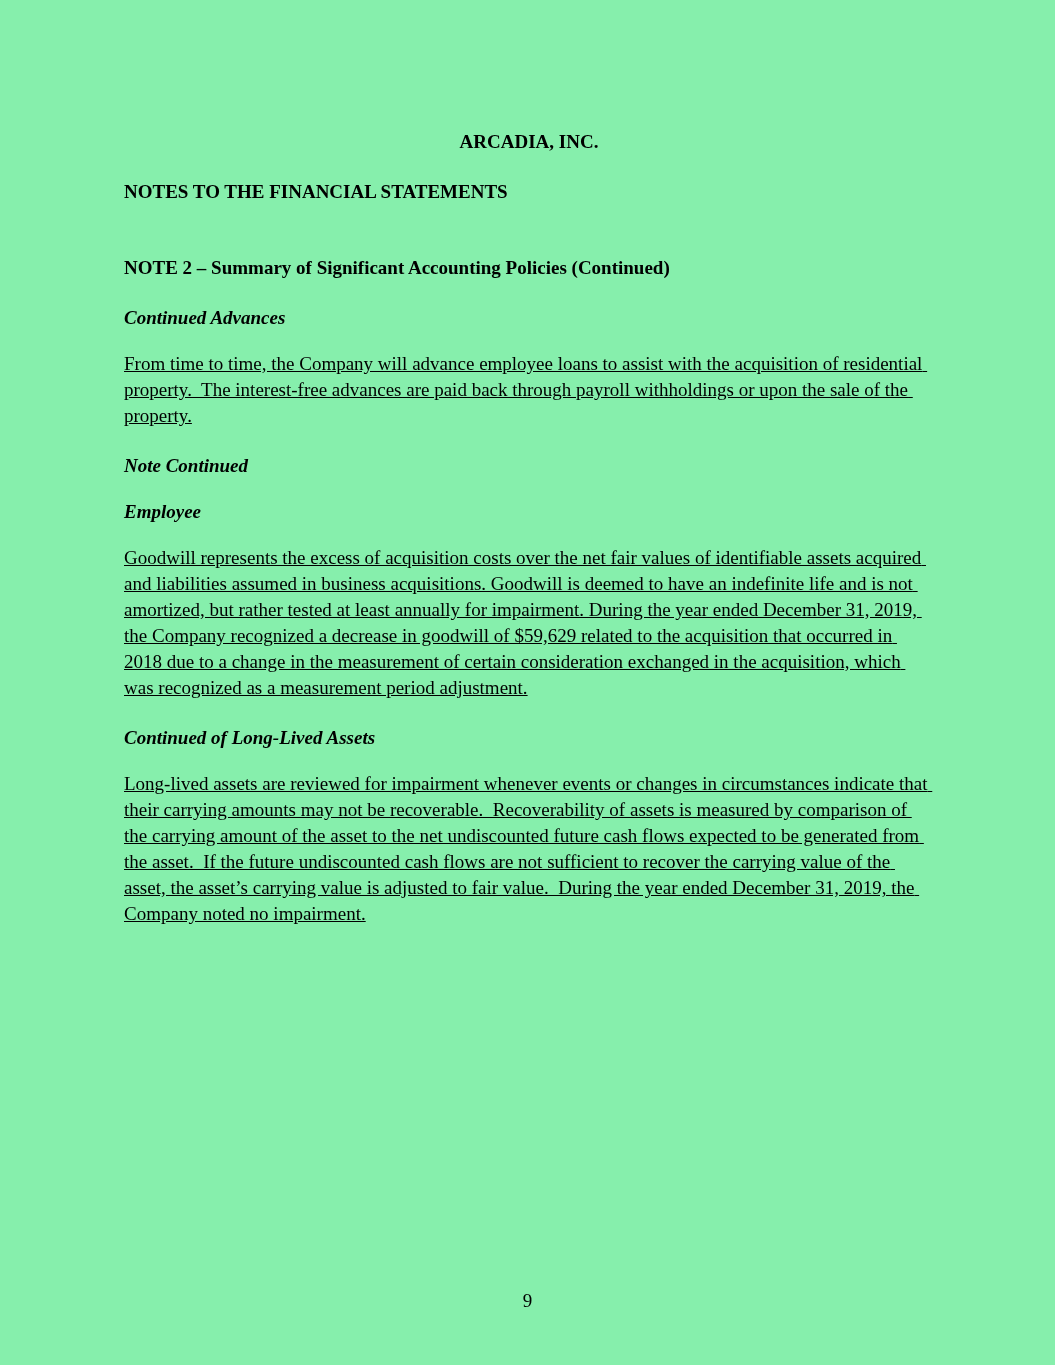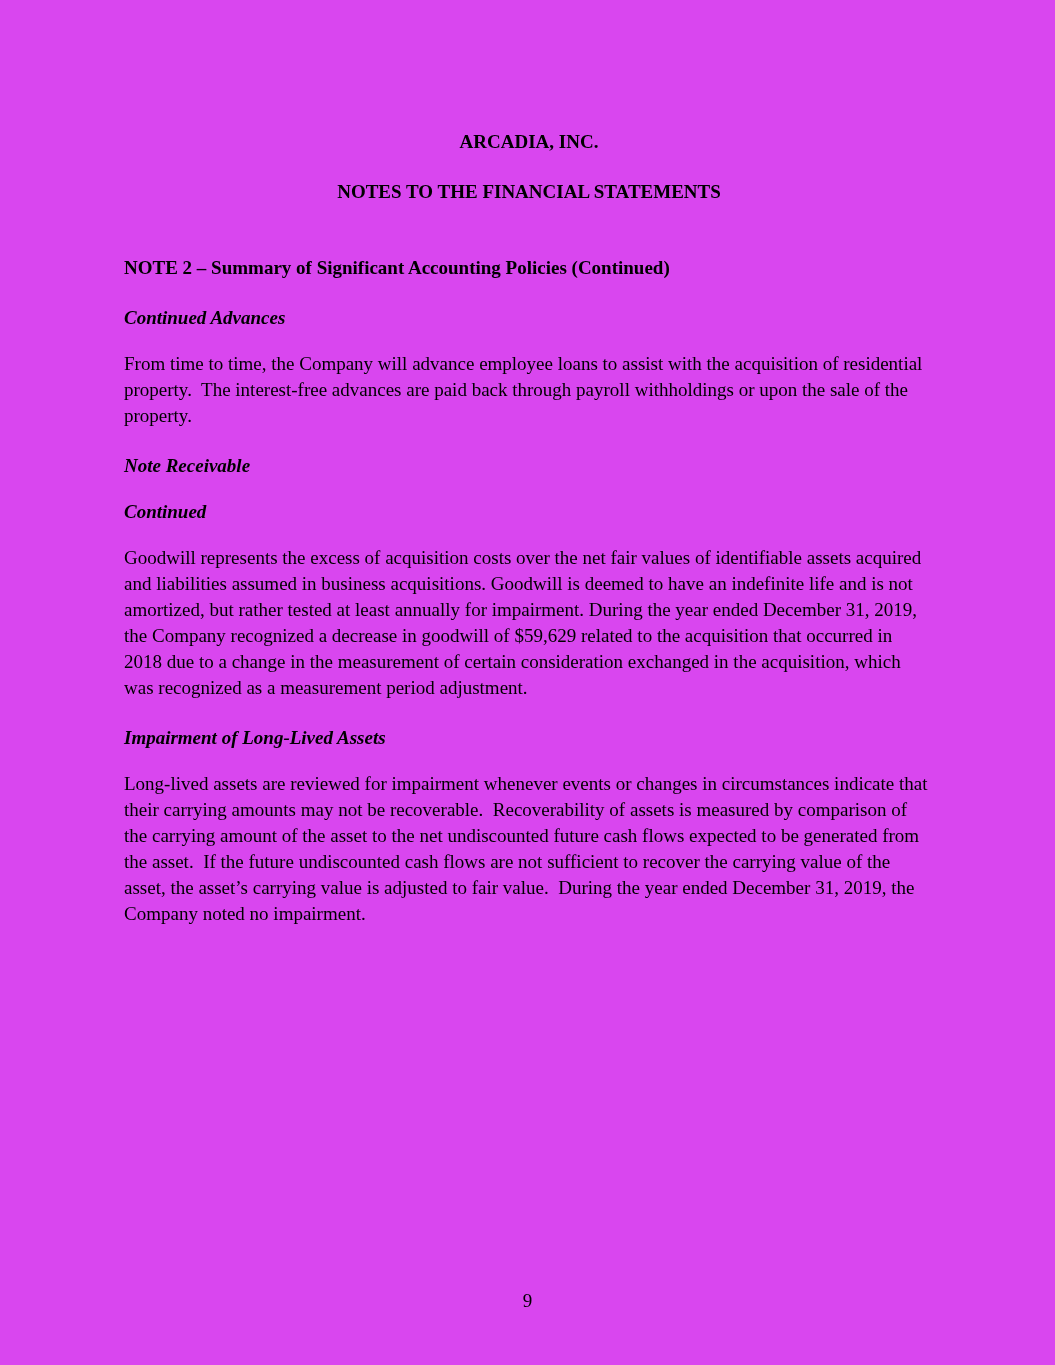--- a/index.html
+++ b/index.html
@@ -5,52 +5,53 @@
   html, body {
     margin: 0;
     padding: 0;
     background: #e8e8e8;
   }
   .page {
     position: relative;
     width: 1055px;
     height: 1365px;
     margin: 0 auto;
-    background: #d946ef;
+    background: #86efac;
     color: #000000;
     font-family: "Liberation Serif", "DejaVu Serif", serif;
     font-size: 19px;
     line-height: 26px;
     box-sizing: border-box;
     padding: 129px 121px 0 124px;
     overflow: hidden;
   }
   .company-name {
     font-weight: bold;
     text-align: center;
     margin: 0 0 24px 0;
   }
   .title-block {
     font-weight: bold;
-    text-align: center;
+    text-align: left;
     margin: 0 0 50px 0;
   }
   .note-heading {
     font-weight: bold;
     margin: 7px 0 24px 0;
   }
   .sec-heading {
     font-weight: bold;
     font-style: italic;
     margin: 0 0 20px 0;
   }
   .para {
     margin: 16px 0 24px 0;
     white-space: pre-wrap;
     text-align: left;
+    text-decoration: underline;
   }
   .page-number {
     position: absolute;
     left: 0;
     right: 0;
     top: 1288px;
     text-align: center;
   }
 </style>
 </head>
@@ -65,28 +66,28 @@
   </div>
 
   <div class="note-heading">NOTE 2 – Summary of Significant Accounting Policies (Continued)</div>
 
   <div class="section">
     <div class="sec-heading">Continued Advances</div>
     <p class="para">From time to time, the Company will advance employee loans to assist with the acquisition of residential property.  The interest-free advances are paid back through payroll withholdings or upon the sale of the property.</p>
   </div>
 
   <div class="section">
-    <div class="sec-heading">Note Receivable</div>
+    <div class="sec-heading">Note Continued</div>
   </div>
 
   <div class="section">
-    <div class="sec-heading">Continued</div>
+    <div class="sec-heading">Employee</div>
     <p class="para">Goodwill represents the excess of acquisition costs over the net fair values of identifiable assets acquired and liabilities assumed in business acquisitions. Goodwill is deemed to have an indefinite life and is not amortized, but rather tested at least annually for impairment. During the year ended December 31, 2019, the Company recognized a decrease in goodwill of $59,629 related to the acquisition that occurred in 2018 due to a change in the measurement of certain consideration exchanged in the acquisition, which was recognized as a measurement period adjustment.</p>
   </div>
 
   <div class="section">
-    <div class="sec-heading">Impairment of Long-Lived Assets</div>
+    <div class="sec-heading">Continued of Long-Lived Assets</div>
     <p class="para">Long-lived assets are reviewed for impairment whenever events or changes in circumstances indicate that their carrying amounts may not be recoverable.  Recoverability of assets is measured by comparison of the carrying amount of the asset to the net undiscounted future cash flows expected to be generated from the asset.  If the future undiscounted cash flows are not sufficient to recover the carrying value of the asset, the asset’s carrying value is adjusted to fair value.  During the year ended December 31, 2019, the Company noted no impairment.</p>
   </div>
 
   <div class="page-number">9</div>
 
 </div>
 
 </body></html>

